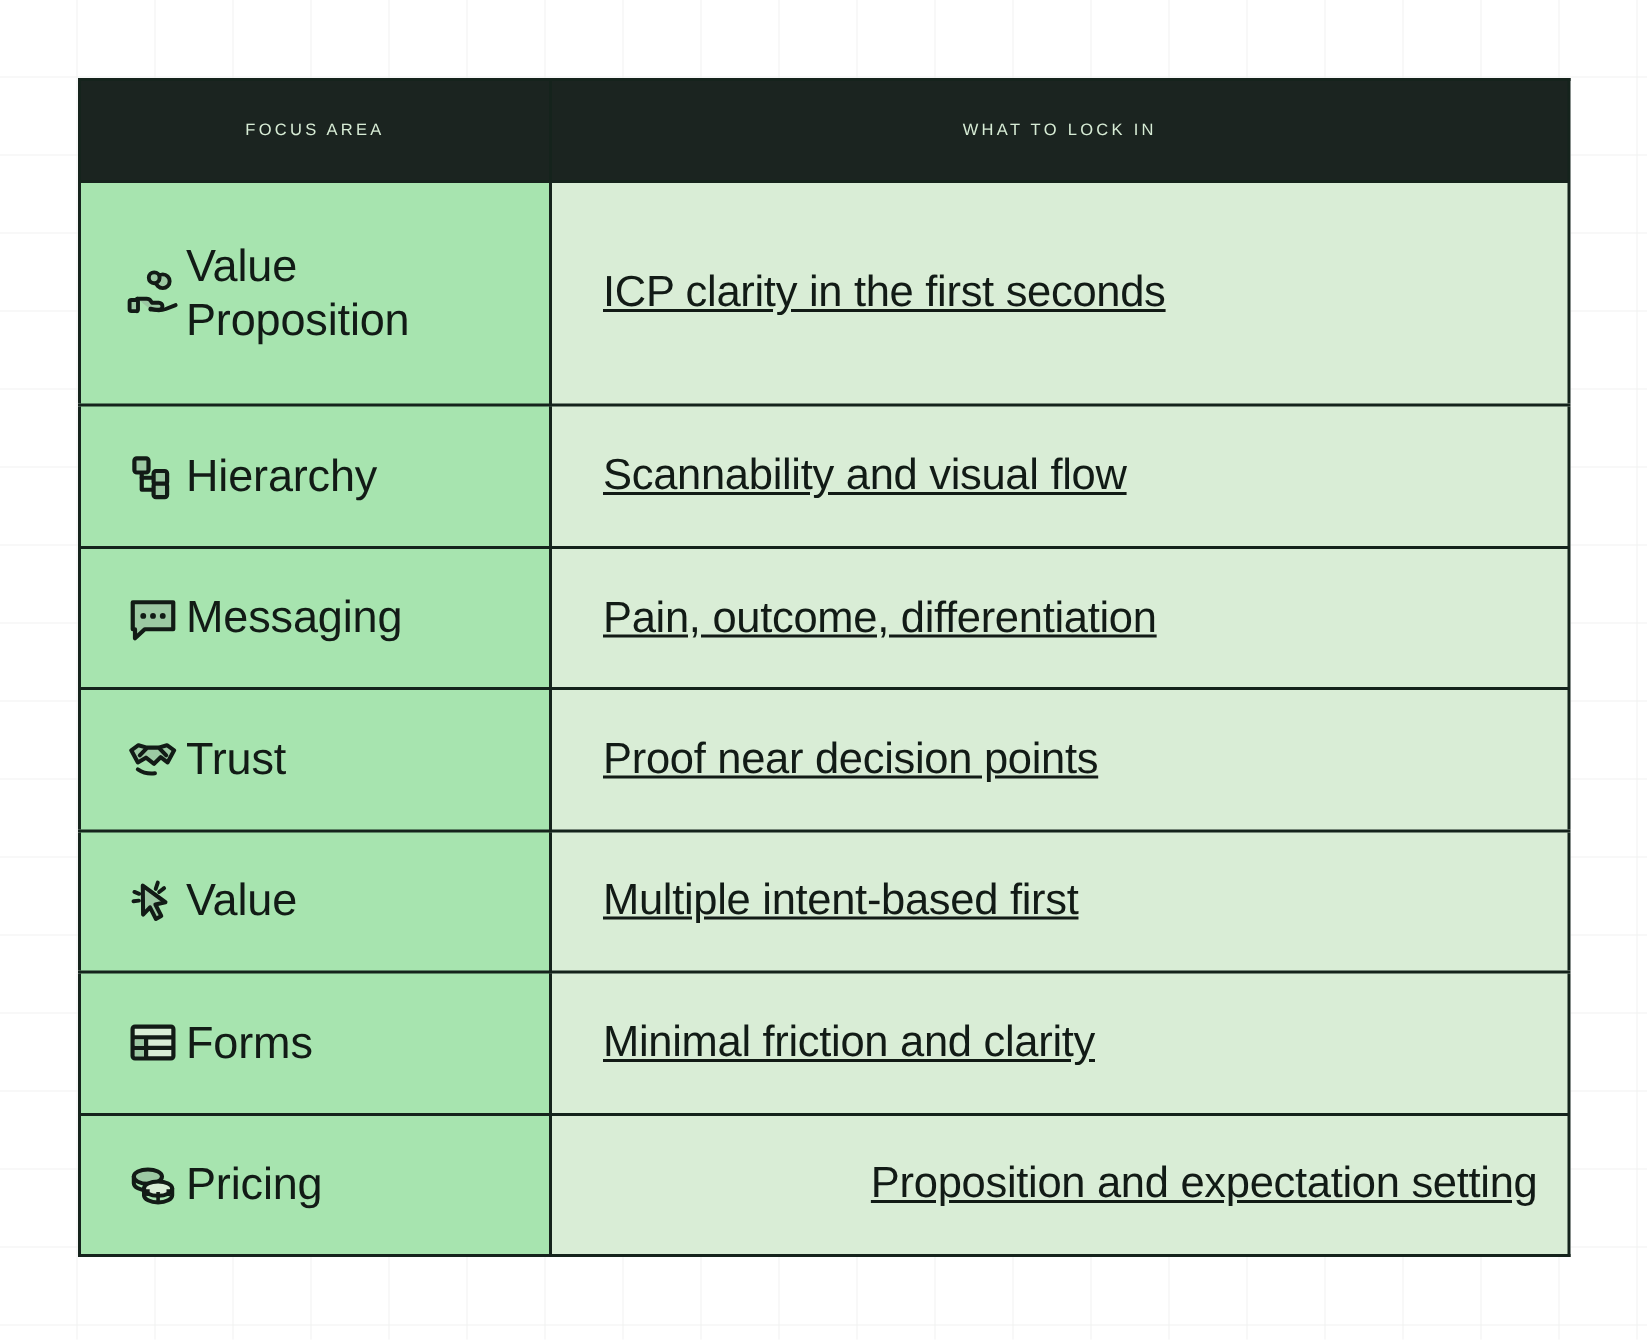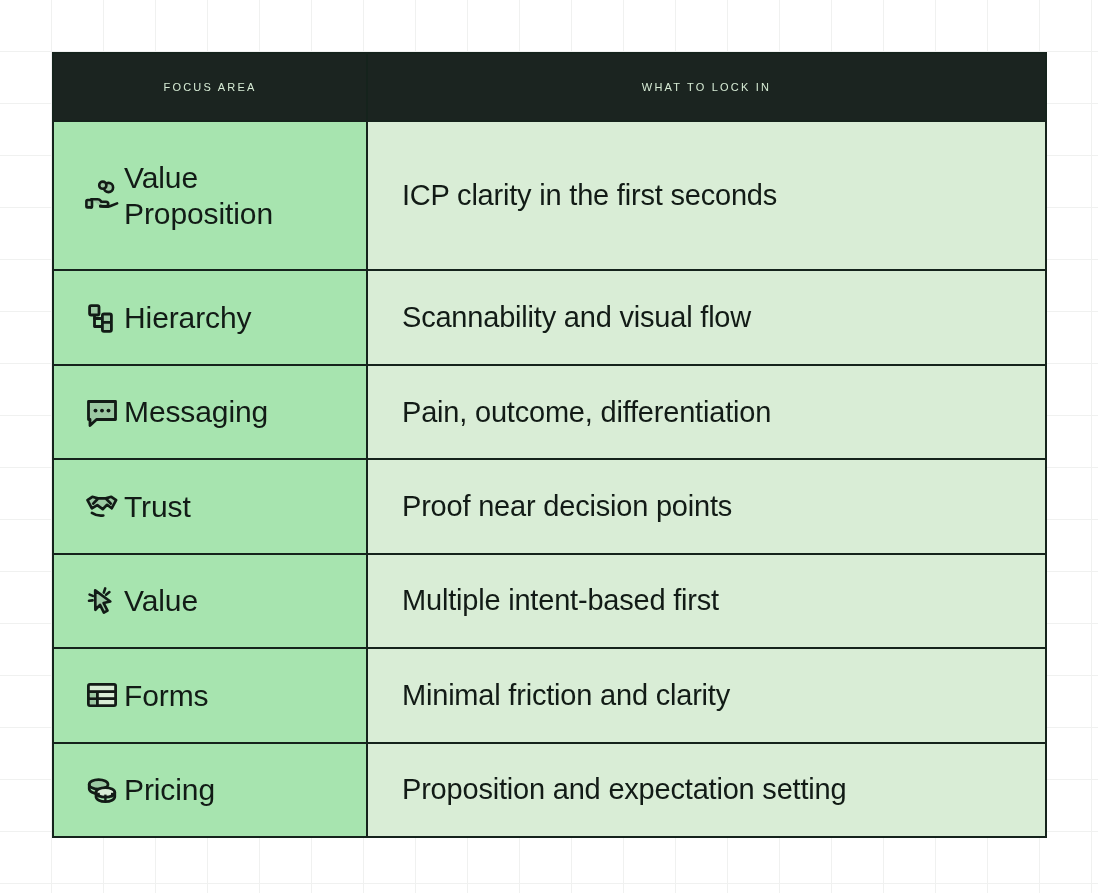--- a/index.html
+++ b/index.html
@@ -69,21 +69,21 @@
   thead th:last-child  { border-right: none; }
 
   
   tbody td {
     border: 2px solid #15231c;
     padding: 0;
     vertical-align: middle;
   }
   tbody td:first-child { border-left: none; }
   tbody td:last-child  { border-right: none; }
-  tbody tr:last-child td { border-bottom: none; }
+  tbody tr:last-child td { border-bottom: none; text-align: right; }
 
   td.focus-cell {
     background: #a7e4af;
     padding: 0 14px 0 26px;
   }
   td.lock-cell {
     background: #d9edd6;
     padding: 0 20px 0 34px;
   }
 
@@ -108,20 +108,21 @@
     color: #121b16;
     font-weight: 400;
     letter-spacing: -0.1px;
   }
   .lock-label {
     font-size: 29px;
     line-height: 1.2;
     color: #121b16;
     font-weight: 400;
     letter-spacing: -0.2px;
+    text-decoration: underline;
   }
 </style>
 </head>
 <body>
 
 <div id="bg-grid"></div>
 
 <div id="table-wrap">
   <table class="matrix">
     <colgroup>

